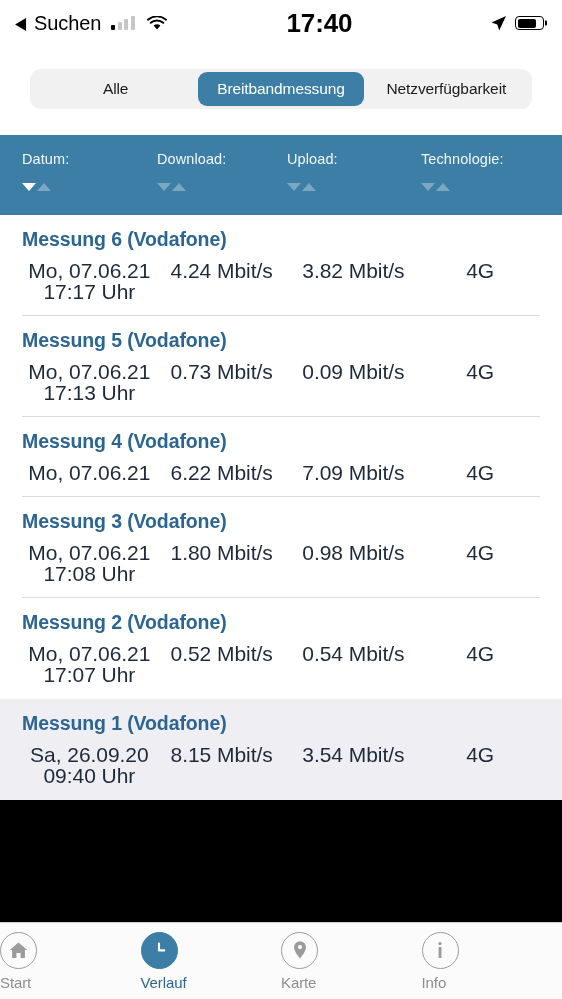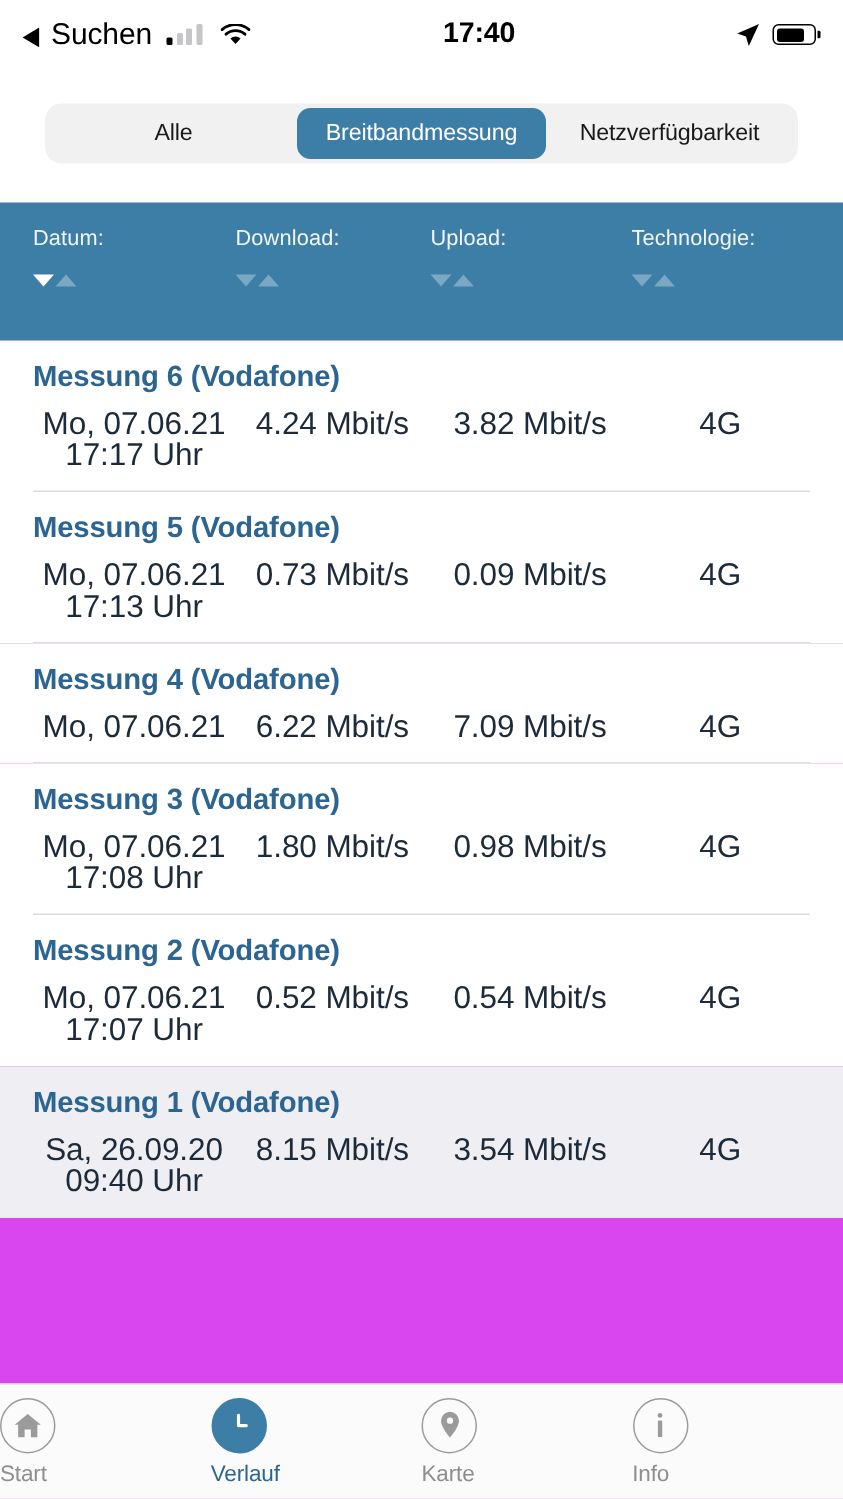--- a/index.html
+++ b/index.html
@@ -62,21 +62,21 @@
   .signal-bars i:nth-child(1) { height: 5px; }
   .signal-bars i:nth-child(2) { height: 8px; }
   .signal-bars i:nth-child(3) { height: 11px; }
   .signal-bars i:nth-child(4) { height: 14px; }
 
   .wifi-icon { margin-left: 5px; width: 20px; height: 15px; display: block; }
 
   .status-center {
     flex: 1 1 auto;
     text-align: center;
-    font-size: 19px;
+    font-size: 26px;
     font-weight: 600;
     letter-spacing: -0.1px;
     color: #000;
     margin-left: -18px;
   }
   .status-right {
     display: flex;
     align-items: center;
     gap: 8px;
     flex: 0 0 auto;
@@ -130,21 +130,21 @@
   }
   .segment.active {
     background: #3d7ea6;
     color: #ffffff;
   }
 
   
   .table-header {
     flex: 0 0 auto;
     background: #3d7ea6;
-    height: 92px;
+    height: 80px;
     display: flex;
     padding: 0 0 0 22px;
     position: relative;
   }
   .th {
     position: relative;
     padding-top: 16px;
   }
   .th-label {
     font-size: 14.5px;
@@ -170,21 +170,21 @@
 
   
   .c-date { width: 135px; }
   .c-down { width: 130px; }
   .c-up   { width: 134px; }
   .c-tech { width: 120px; }
 
   
   .list {
     flex: 1 1 auto;
-    background: #d946ef;
+    background: #000000;
     overflow: hidden;
   }
   .row {
     position: relative;
     padding: 13px 22px 14px 22px;
     background: #ffffff;
   }
   .row.highlight { background: #eeeef3; }
   .row .divider {
     position: absolute;

